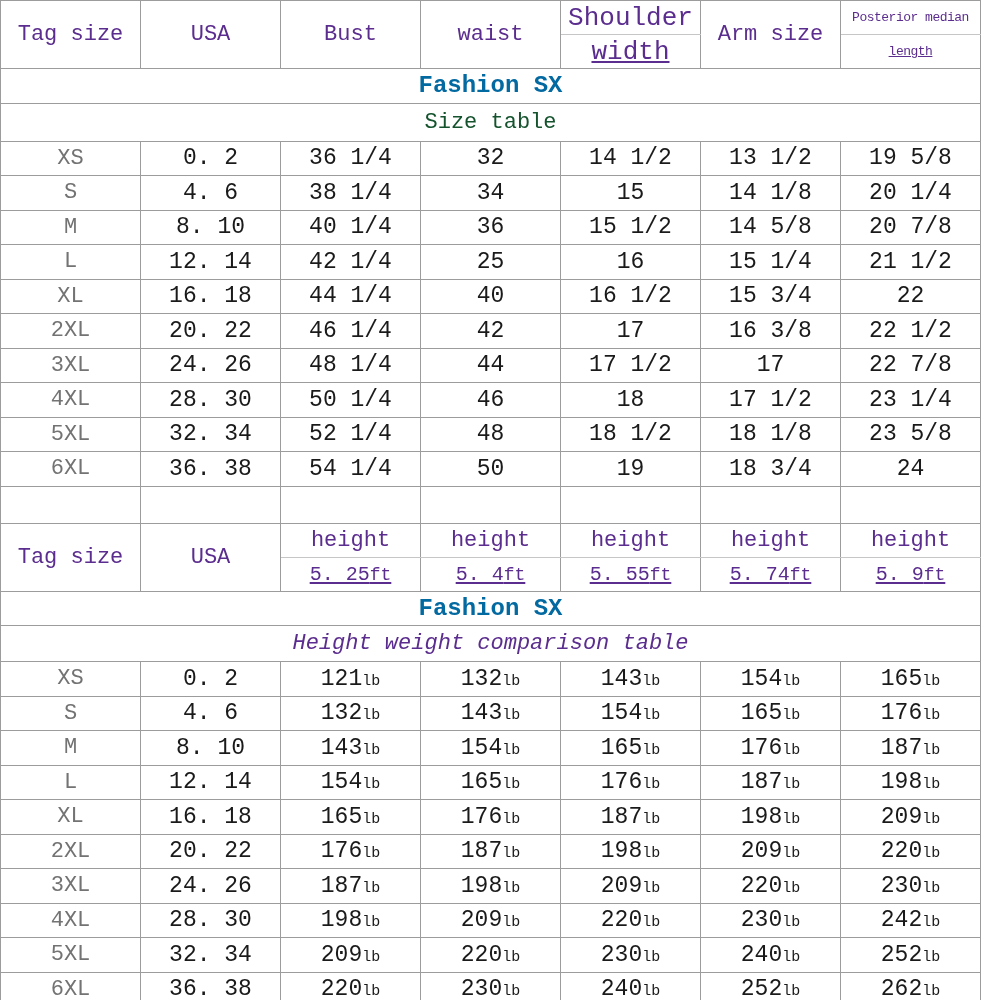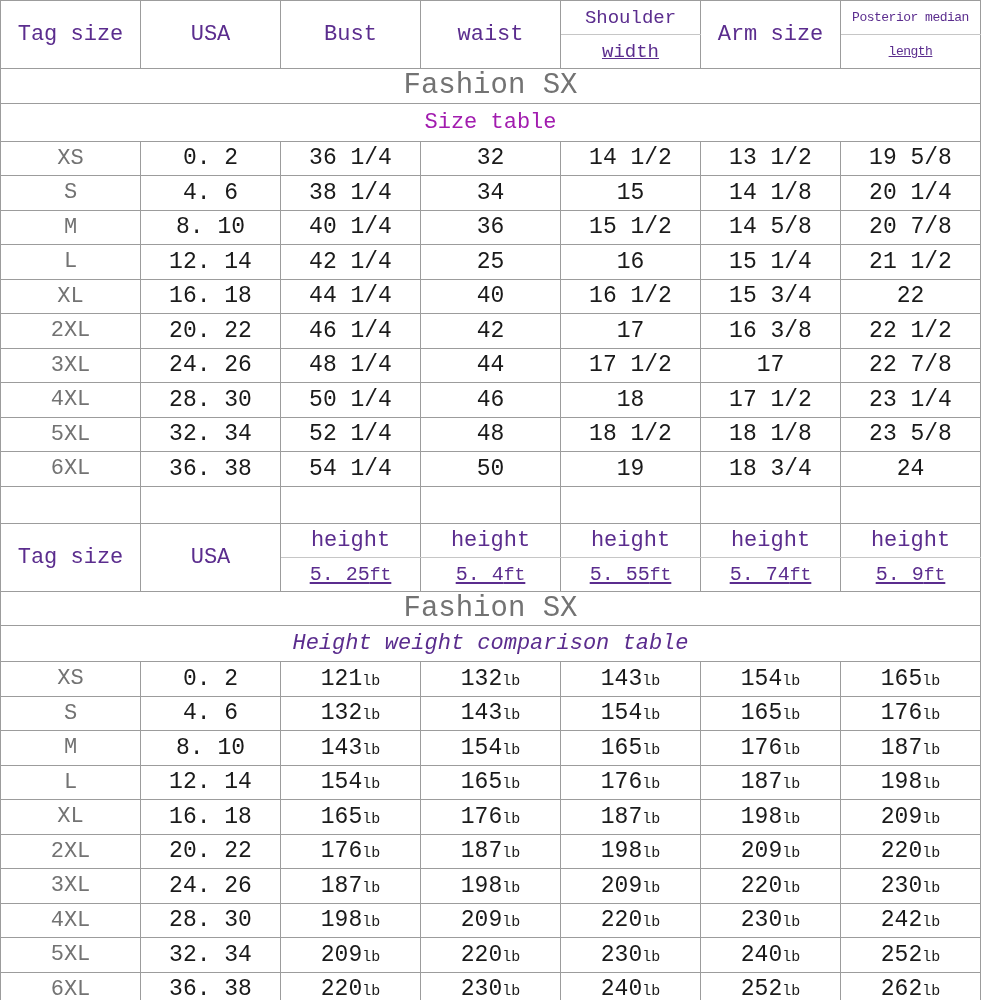--- a/index.html
+++ b/index.html
@@ -10,28 +10,28 @@
   }
   table{
     width:981px;border-collapse:collapse;table-layout:fixed;
     background:#fff;
   }
   col{width:14.2857%;}
   td,th{
     border:1px solid #9c9c9c;text-align:center;vertical-align:middle;
     padding:0;font-weight:normal;overflow:hidden;white-space:nowrap;
   }
-  .title-row td{height:33px;font-size:29px;color:#737373;}
-  .subtitle-row td{height:37px;font-size:22px;color:#a21caf;}
+  .title-row td{height:33px;font-size:24px;color:#0369a1;font-weight:bold;}
+  .subtitle-row td{height:37px;font-size:22px;color:#14532d;}
   .subtitle-row-2 td{height:35px;font-size:22px;color:#5b2d8e;font-style:italic;}
   thead tr{height:34px;}
   thead th{color:#5b2d8e;font-size:22px;}
   th.split-top{border-bottom:1px solid #c6c6c6;}
   th.split-bottom{border-top:1px solid #c6c6c6;text-decoration:underline;}
-  th.mid{font-size:19px;}
+  th.mid{font-size:26px;}
   th.small{font-size:13px;letter-spacing:-0.5px;}
   tbody tr{height:34.5px;}
   tbody td{font-size:23px;color:#1a1a1a;}
   tbody td.tag{color:#737373;font-size:22px;}
   .spacer-row td{height:36px;}
   .unit{font-size:15px;}
   th .hval{font-size:20px;}
   th .hunit{font-size:18px;}
   #weight-table{margin-top:-1px;}
 </style>

